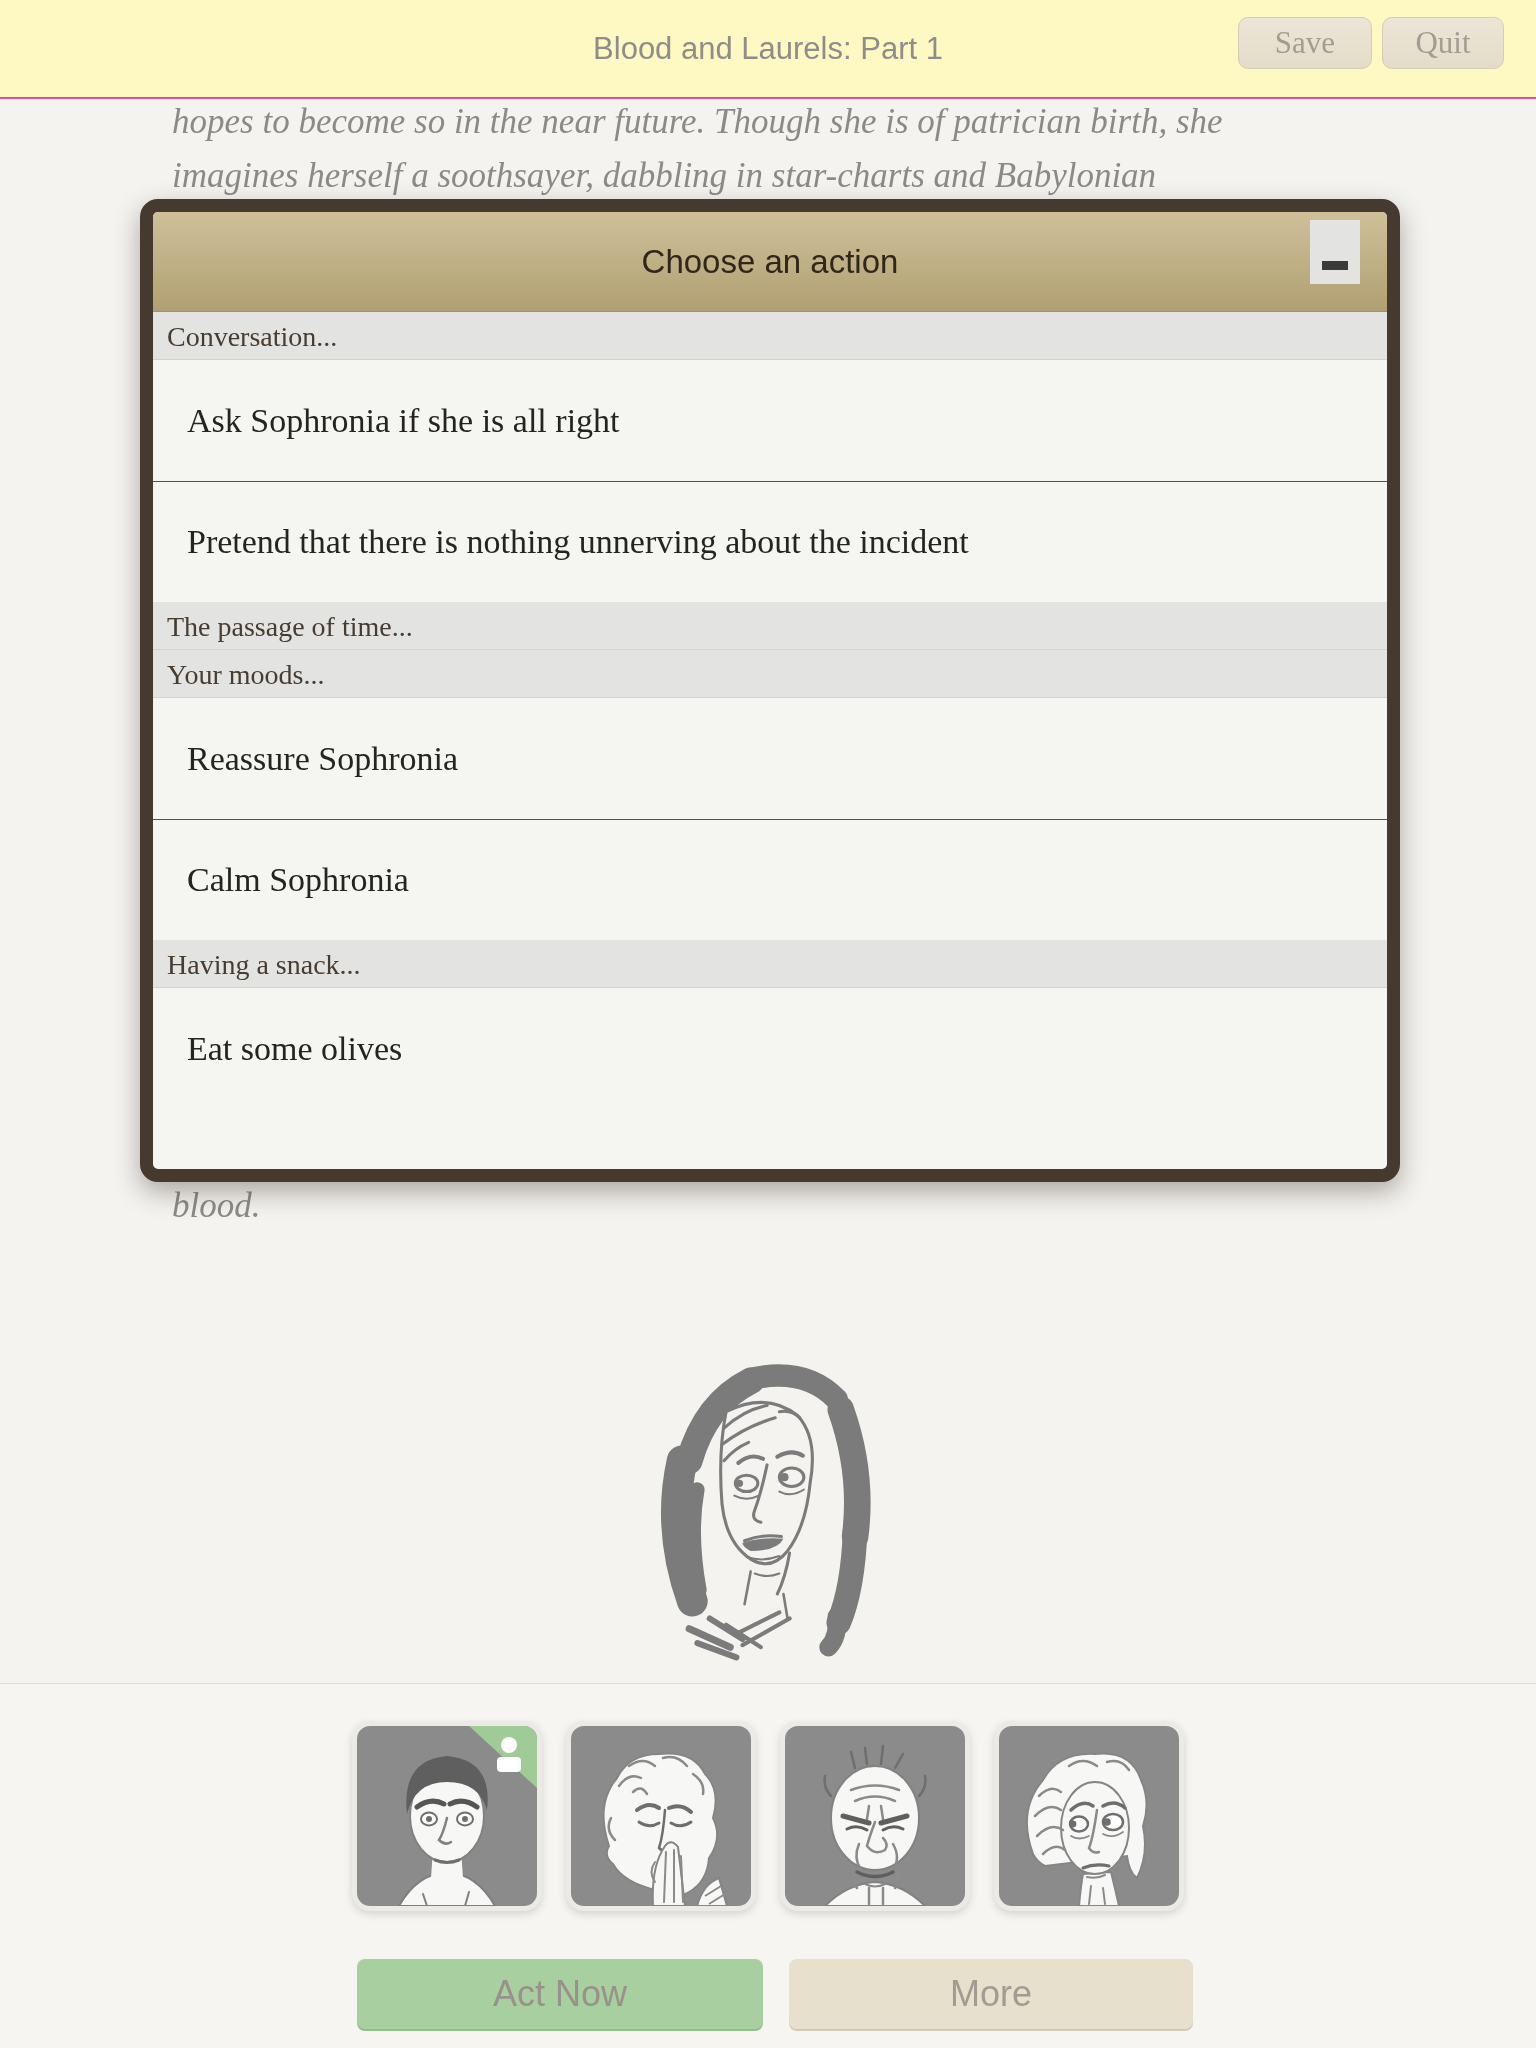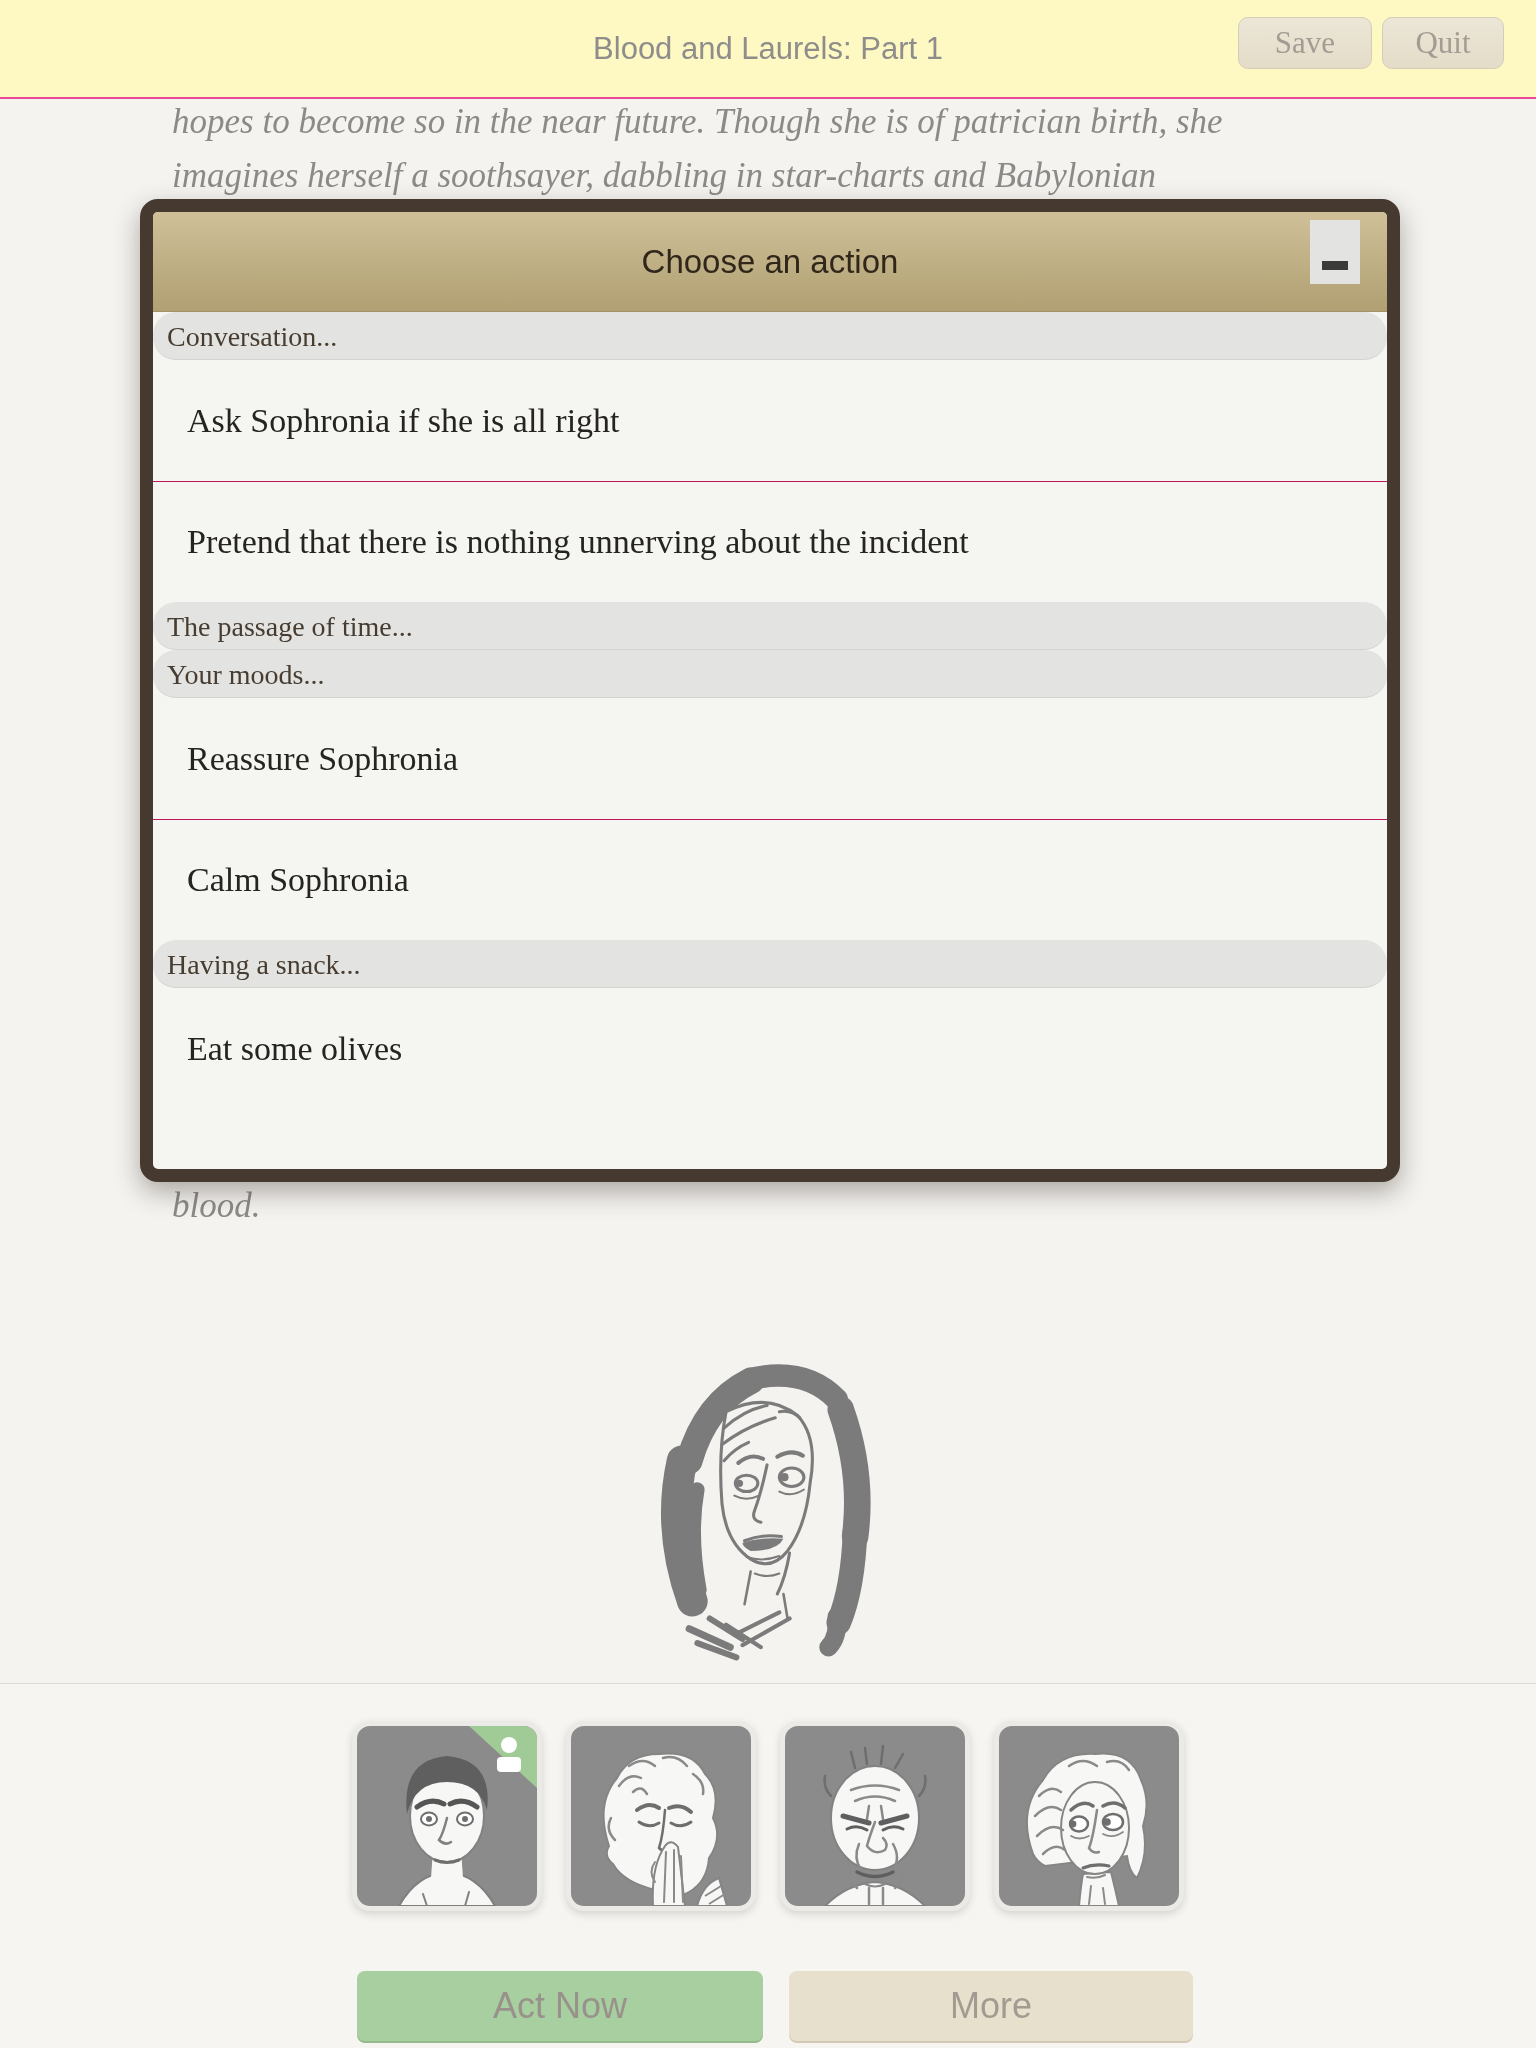--- a/index.html
+++ b/index.html
@@ -30,37 +30,37 @@
          border:13px solid #453930;border-radius:18px;background:#f5f5f2;overflow:hidden;
          box-shadow:0 10px 26px rgba(55,45,35,.38);}
   .modal-header{position:relative;height:99px;background:linear-gradient(#cfc099,#b0a072);
                 border-bottom:1px solid #a3916a;}
   .modal-title{height:99px;line-height:99px;text-align:center;font-size:33px;color:#30261a;}
   .min-btn{position:absolute;top:8px;right:27px;width:50px;height:64px;background:#e3e3e1;
            border:none;padding:0;cursor:pointer;}
   .min-btn .dash{position:absolute;left:12px;bottom:14px;width:26px;height:9px;background:#3b3b39;}
   .sect{height:48px;line-height:49px;background:#e3e3e1;border-bottom:1px solid #d3d3d1;
         box-sizing:border-box;color:#473c30;font-family:"Liberation Serif",serif;
-        font-size:28px;padding-left:14px;border-radius:23px;}
+        font-size:28px;padding-left:14px;}
   .item{height:121px;display:flex;align-items:center;background:#f5f5f2;color:#262420;
         font-family:"Liberation Serif",serif;font-size:34px;padding-left:34px;
         box-sizing:border-box;cursor:pointer;}
   .item + .item{border-top:1px solid #be185d;}
 
   
   .illustration{position:absolute;left:636px;top:1340px;width:256px;height:326px;}
 
   
   .bottom-panel{position:absolute;left:0;top:1683px;width:100%;height:365px;
                 background:#f6f5f2;border-top:1px solid #dcdbd6;box-sizing:border-box;}
   .cards{position:absolute;left:0;top:37px;width:100%;display:flex;justify-content:center;gap:24px;}
   .card{position:relative;width:180px;height:180px;background:#8b8b8b;border:5px solid #eceae6;
         border-radius:18px;box-shadow:0 3px 8px rgba(0,0,0,.14);cursor:pointer;overflow:hidden;}
   .card svg{position:absolute;left:0;top:0;width:100%;height:100%;}
-  .action-btn{position:absolute;top:287px;height:70px;border-radius:8px;border:none;
+  .action-btn{position:absolute;top:275px;height:70px;border-radius:8px;border:none;
               font-family:inherit;font-size:36px;cursor:pointer;text-align:center;}
   .action-btn.act{left:357px;width:406px;background:#a8cf9f;color:#99918b;
                   box-shadow:0 2px 0 #93bb8b;}
   .action-btn.more{left:789px;width:404px;background:#e6e0cd;color:#a39b91;
                    box-shadow:0 2px 0 #d2cab2;}
 </style>
 </head>
 <body>
 
 <div class="screen">

